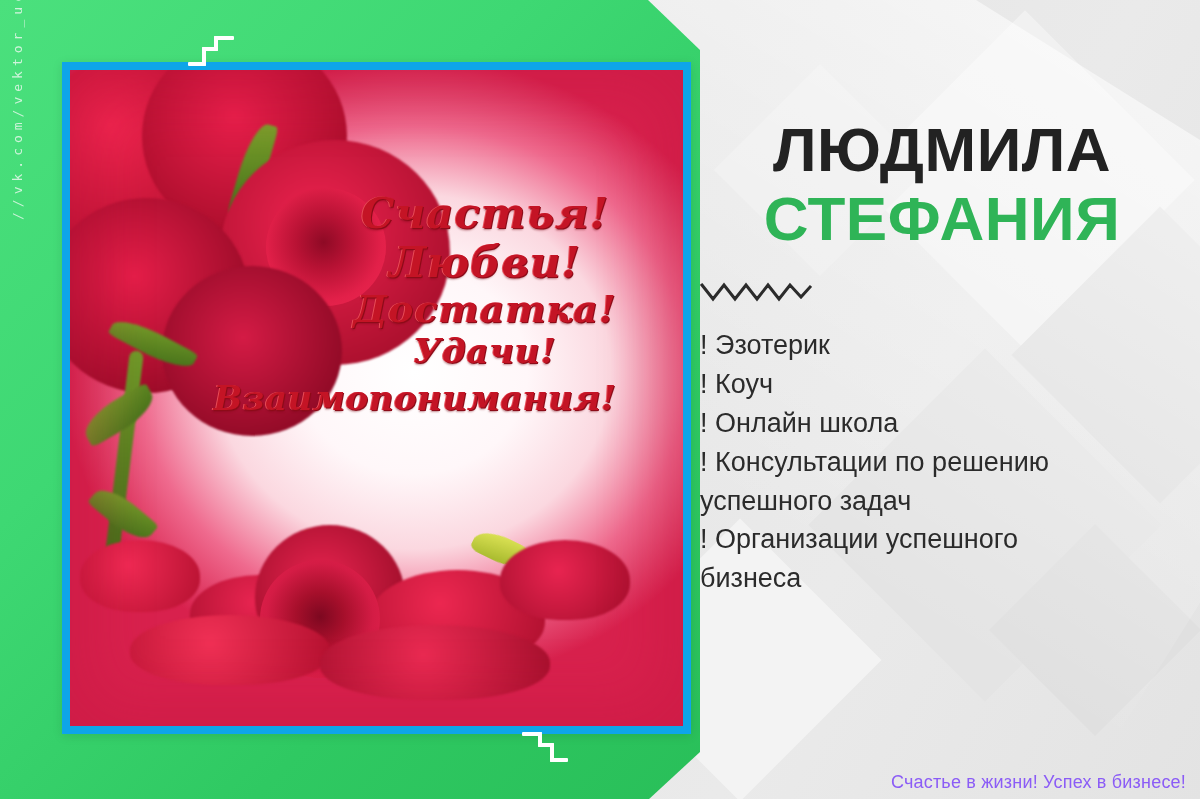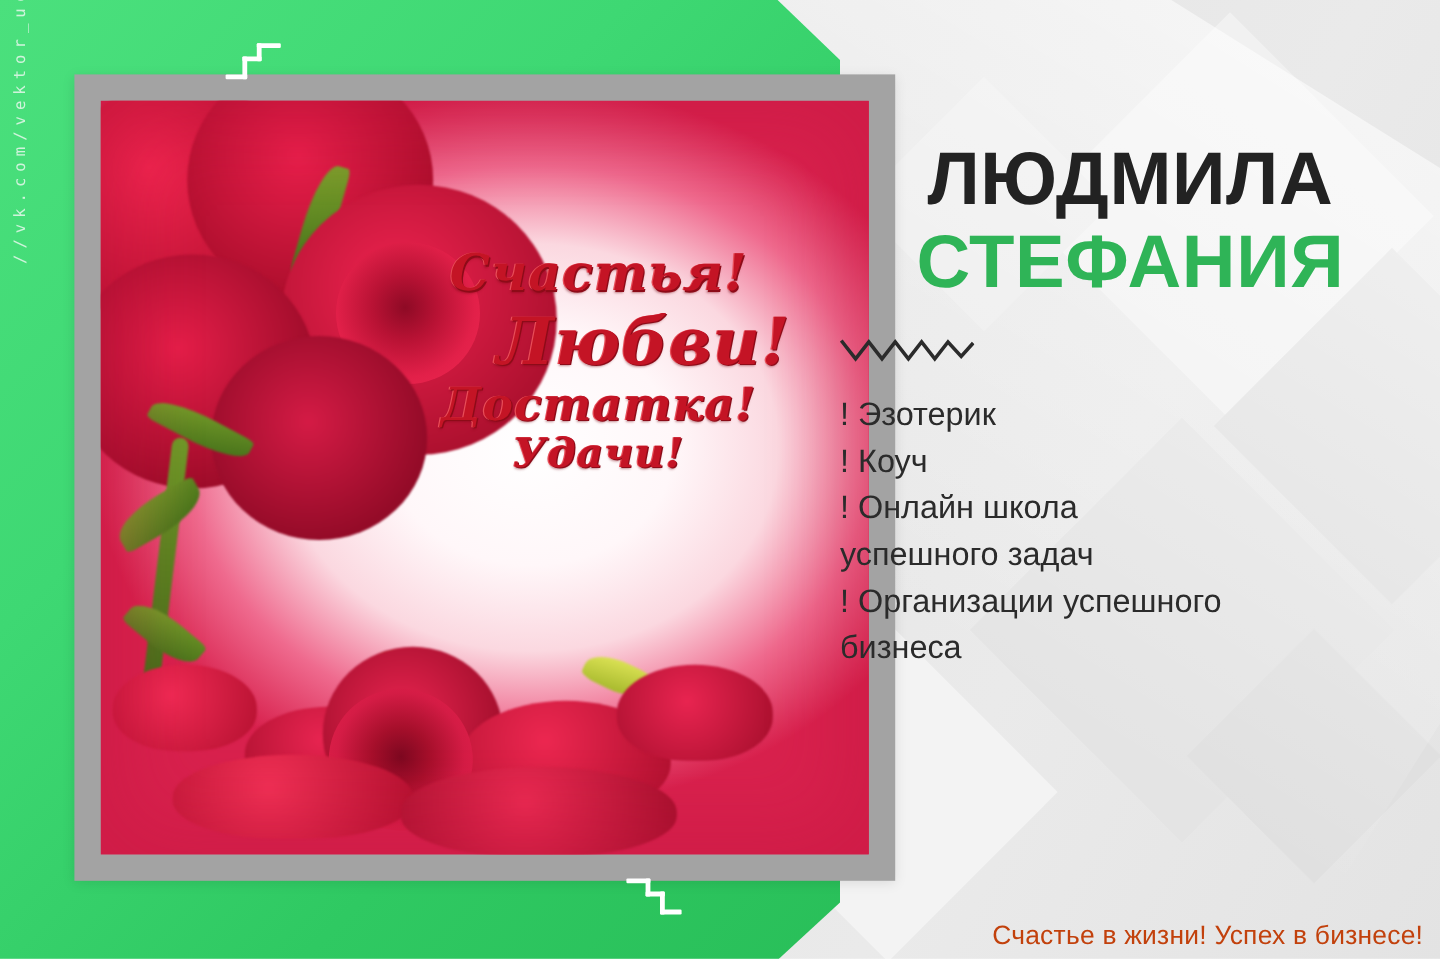--- a/index.html
+++ b/index.html
@@ -75,23 +75,23 @@
     position: absolute;
     left: 632px; top: 110px;
     width: 26px; height: 620px;
     background: linear-gradient(180deg, #d6204b 0%, #e02550 40%, #d4224c 100%);
   }
 
   
   .card {
     position: absolute;
     left: 62px; top: 62px;
-    width: 684px; height: 672px;
-    background: #a3a3a3;
-    padding: 22px;
+    width: 629px; height: 672px;
+    background: #0ea5e9;
+    padding: 8px;
     box-sizing: border-box;
     box-shadow: 0 2px 10px rgba(0,0,0,0.10);
   }
   .photo {
     position: relative;
     width: 100%; height: 100%;
     overflow: hidden;
     background: #d8214d;
   }
   
@@ -182,21 +182,21 @@
     color: #c41425;
     text-shadow:
        1px 1px 0 #8d0b18,
       -1px 0 0 #e84d58,
        0 2px 2px rgba(120,8,20,0.45);
     line-height: 1.16;
     pointer-events: none;
   }
   .greeting .ln { display: block; white-space: nowrap; }
   .greeting .l1 { font-size: 42px; letter-spacing: 1px; }
-  .greeting .l2 { font-size: 54px; letter-spacing: 1px; text-align: right; }
+  .greeting .l2 { font-size: 42px; letter-spacing: 1px; }
   .greeting .l3 { font-size: 38px; letter-spacing: 1px; }
   .greeting .l4 { font-size: 34px; letter-spacing: 1px; }
   .greeting .l5 {
     font-size: 34px;
     letter-spacing: 0.5px;
     margin-left: -140px;
     margin-top: 8px;
     width: 460px;
   }
 
@@ -258,22 +258,22 @@
     width: 470px;
     font-size: 27px;
     line-height: 1.44;
     color: #2b2b2b;
   }
   .bullets .bullet { display: block; }
 
   .tagline {
     position: absolute;
     right: 14px; bottom: 14px;
-    font-size: 22px;
-    color: #c2410c;
+    font-size: 18px;
+    color: #8b5cf6;
     letter-spacing: 0.2px;
     white-space: nowrap;
   }
 </style>
 </head>
 <body>
 
 <div class="poster">
 
   <div class="bg-panel">
@@ -321,20 +321,21 @@
       <div class="petal p6"></div>
       <div class="petal p7"></div>
 
       <div class="photo-vignette"></div>
 
       <div class="greeting">
         <span class="ln l1">Счастья!</span>
         <span class="ln l2">Любви!</span>
         <span class="ln l3">Достатка!</span>
         <span class="ln l4">Удачи!</span>
+        <span class="ln l5">Взаимопонимания!</span>
       </div>
     </div>
   </div>
 
   <div class="step-mark step-top">
     <div class="seg" style="left:0;   top:26px; width:18px; height:4px;"></div>
     <div class="seg" style="left:14px; top:11px; width:4px;  height:19px;"></div>
     <div class="seg" style="left:14px; top:11px; width:16px; height:4px;"></div>
     <div class="seg" style="left:26px; top:0;    width:4px;  height:15px;"></div>
     <div class="seg" style="left:26px; top:0;    width:20px; height:4px;"></div>
@@ -354,20 +355,21 @@
   </div>
 
   <svg class="zigzag" viewBox="0 0 112 22">
     <polyline points="2,4 13,18 24,4 35,18 46,4 57,18 68,4 79,18 90,4 101,16 110,6" fill="none" stroke="#2b2b2b" stroke-width="3" stroke-linecap="square" stroke-linejoin="miter"></polyline>
   </svg>
 
   <div class="bullets">
     <span class="bullet">! Эзотерик</span>
     <span class="bullet">! Коуч</span>
     <span class="bullet">! Онлайн школа</span>
+    <span class="bullet">! Консультации по решению</span>
     <span class="bullet">успешного задач</span>
     <span class="bullet">! Организации успешного</span>
     <span class="bullet">бизнеса</span>
   </div>
 
   <div class="tagline">Счастье в жизни! Успех в бизнесе!</div>
 
   <div class="bottom-strip"></div>
 </div>
 

